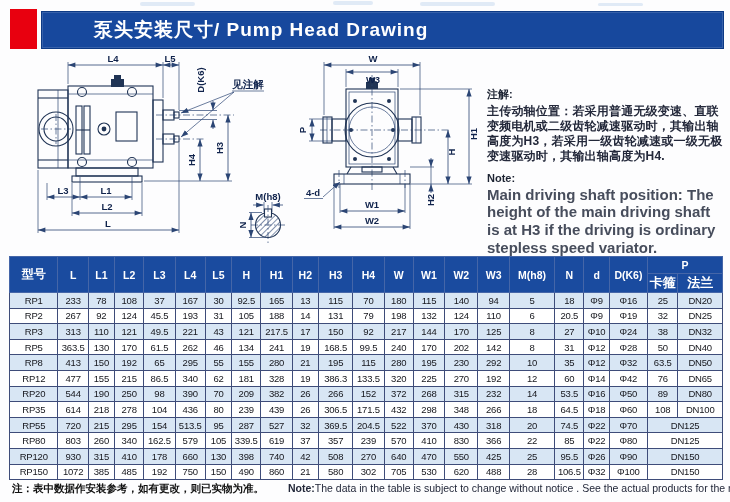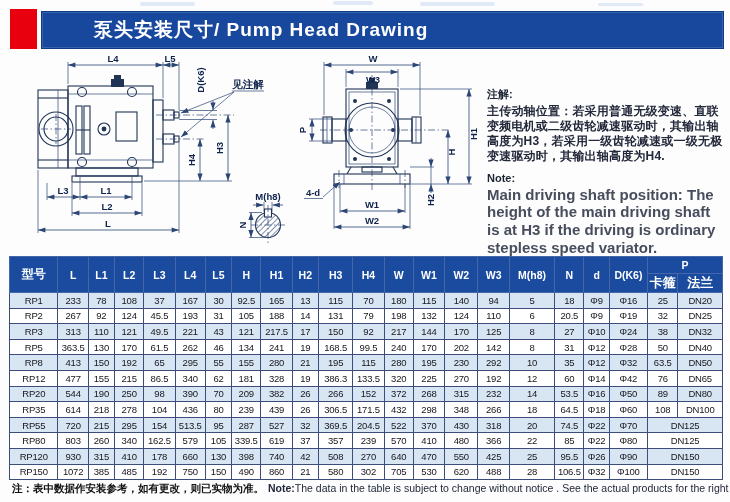--- a/index.html
+++ b/index.html
@@ -37,21 +37,21 @@
   .dims th{background:#1a4b9f;color:#fff;border:1px solid #4566a8;font-weight:bold;
            font-size:10.5px;padding:0;height:16px;overflow:hidden;}
   .dims th.model-h{font-size:12px;}
   .dims th.sub{font-size:13px;height:14px;}
   .dims td{border:1px solid #3e4c79;font-size:9.5px;letter-spacing:-.2px;color:#15161c;
            text-align:center;padding:0;height:14.6px;overflow:hidden;white-space:nowrap;}
   .dims tbody tr:nth-child(odd) td{background:#d8e6f4;}
   .dims tbody tr:nth-child(even) td{background:#ffffff;}
 
   
-  .footnote{position:absolute;left:12px;top:482px;width:714px;display:flex;gap:4px;white-space:nowrap;}
+  .footnote{position:absolute;left:12px;top:482px;width:714px;display:flex;gap:24px;white-space:nowrap;}
   .footnote .fz{font-size:10.5px;font-weight:bold;color:#101010;}
   .footnote .fe{font-size:10.5px;color:#23283a;}
   .footnote .fe b{font-weight:bold;}
 </style>
 </head>
 <body>
 
 <div class="page">
 
   <div class="artifact" style="left:140px;top:2px;width:55px;height:4px;"></div>
@@ -507,21 +507,21 @@
           <td>162.5</td>
           <td>579</td>
           <td>105</td>
           <td>339.5</td>
           <td>619</td>
           <td>37</td>
           <td>357</td>
           <td>239</td>
           <td>570</td>
           <td>410</td>
-          <td>480</td>
+          <td>830</td>
           <td>366</td>
           <td>22</td>
           <td>85</td>
           <td>Φ22</td>
           <td>Φ80</td>
           <td colspan="2">DN125</td>
         </tr>
         <tr>
           <td>RP120</td>
           <td>930</td>

